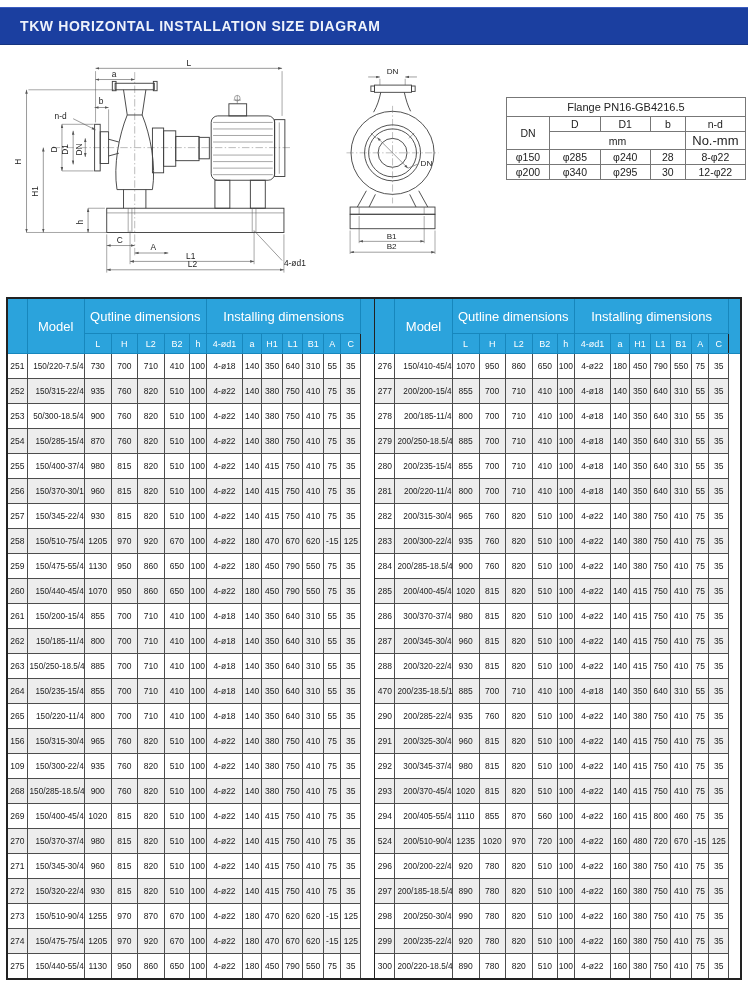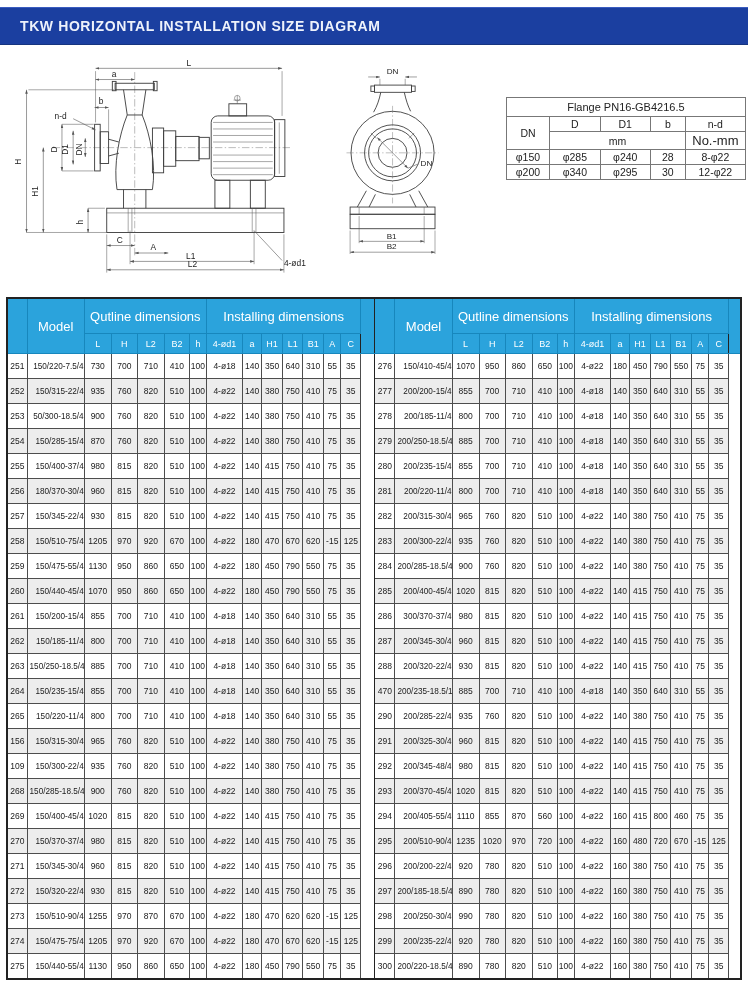--- a/index.html
+++ b/index.html
@@ -453,21 +453,21 @@
             <td>140</td>
             <td>350</td>
             <td>640</td>
             <td>310</td>
             <td>55</td>
             <td>35</td>
             <td class="spacer"></td>
           </tr>
           <tr>
             <td>256</td>
-            <td class="model">180/370-30/4</td>
+            <td class="model">150/370-30/1</td>
             <td>960</td>
             <td>815</td>
             <td>820</td>
             <td>510</td>
             <td>100</td>
             <td>4-ø22</td>
             <td>140</td>
             <td>415</td>
             <td>750</td>
             <td>410</td>
@@ -820,21 +820,21 @@
             <td>100</td>
             <td>4-ø22</td>
             <td>140</td>
             <td>380</td>
             <td>750</td>
             <td>410</td>
             <td>75</td>
             <td>35</td>
             <td class="spacer"></td>
             <td>292</td>
-            <td class="model">200/345-48/4</td>
+            <td class="model">300/345-37/4</td>
             <td>980</td>
             <td>815</td>
             <td>820</td>
             <td>510</td>
             <td>100</td>
             <td>4-ø22</td>
             <td>140</td>
             <td>415</td>
             <td>750</td>
             <td>410</td>
@@ -915,21 +915,21 @@
             <td>510</td>
             <td>100</td>
             <td>4-ø22</td>
             <td>140</td>
             <td>415</td>
             <td>750</td>
             <td>410</td>
             <td>75</td>
             <td>35</td>
             <td class="spacer"></td>
-            <td>295</td>
+            <td>524</td>
             <td class="model">200/510-90/4</td>
             <td>1235</td>
             <td>1020</td>
             <td>970</td>
             <td>720</td>
             <td>100</td>
             <td>4-ø22</td>
             <td>160</td>
             <td>480</td>
             <td>720</td>

